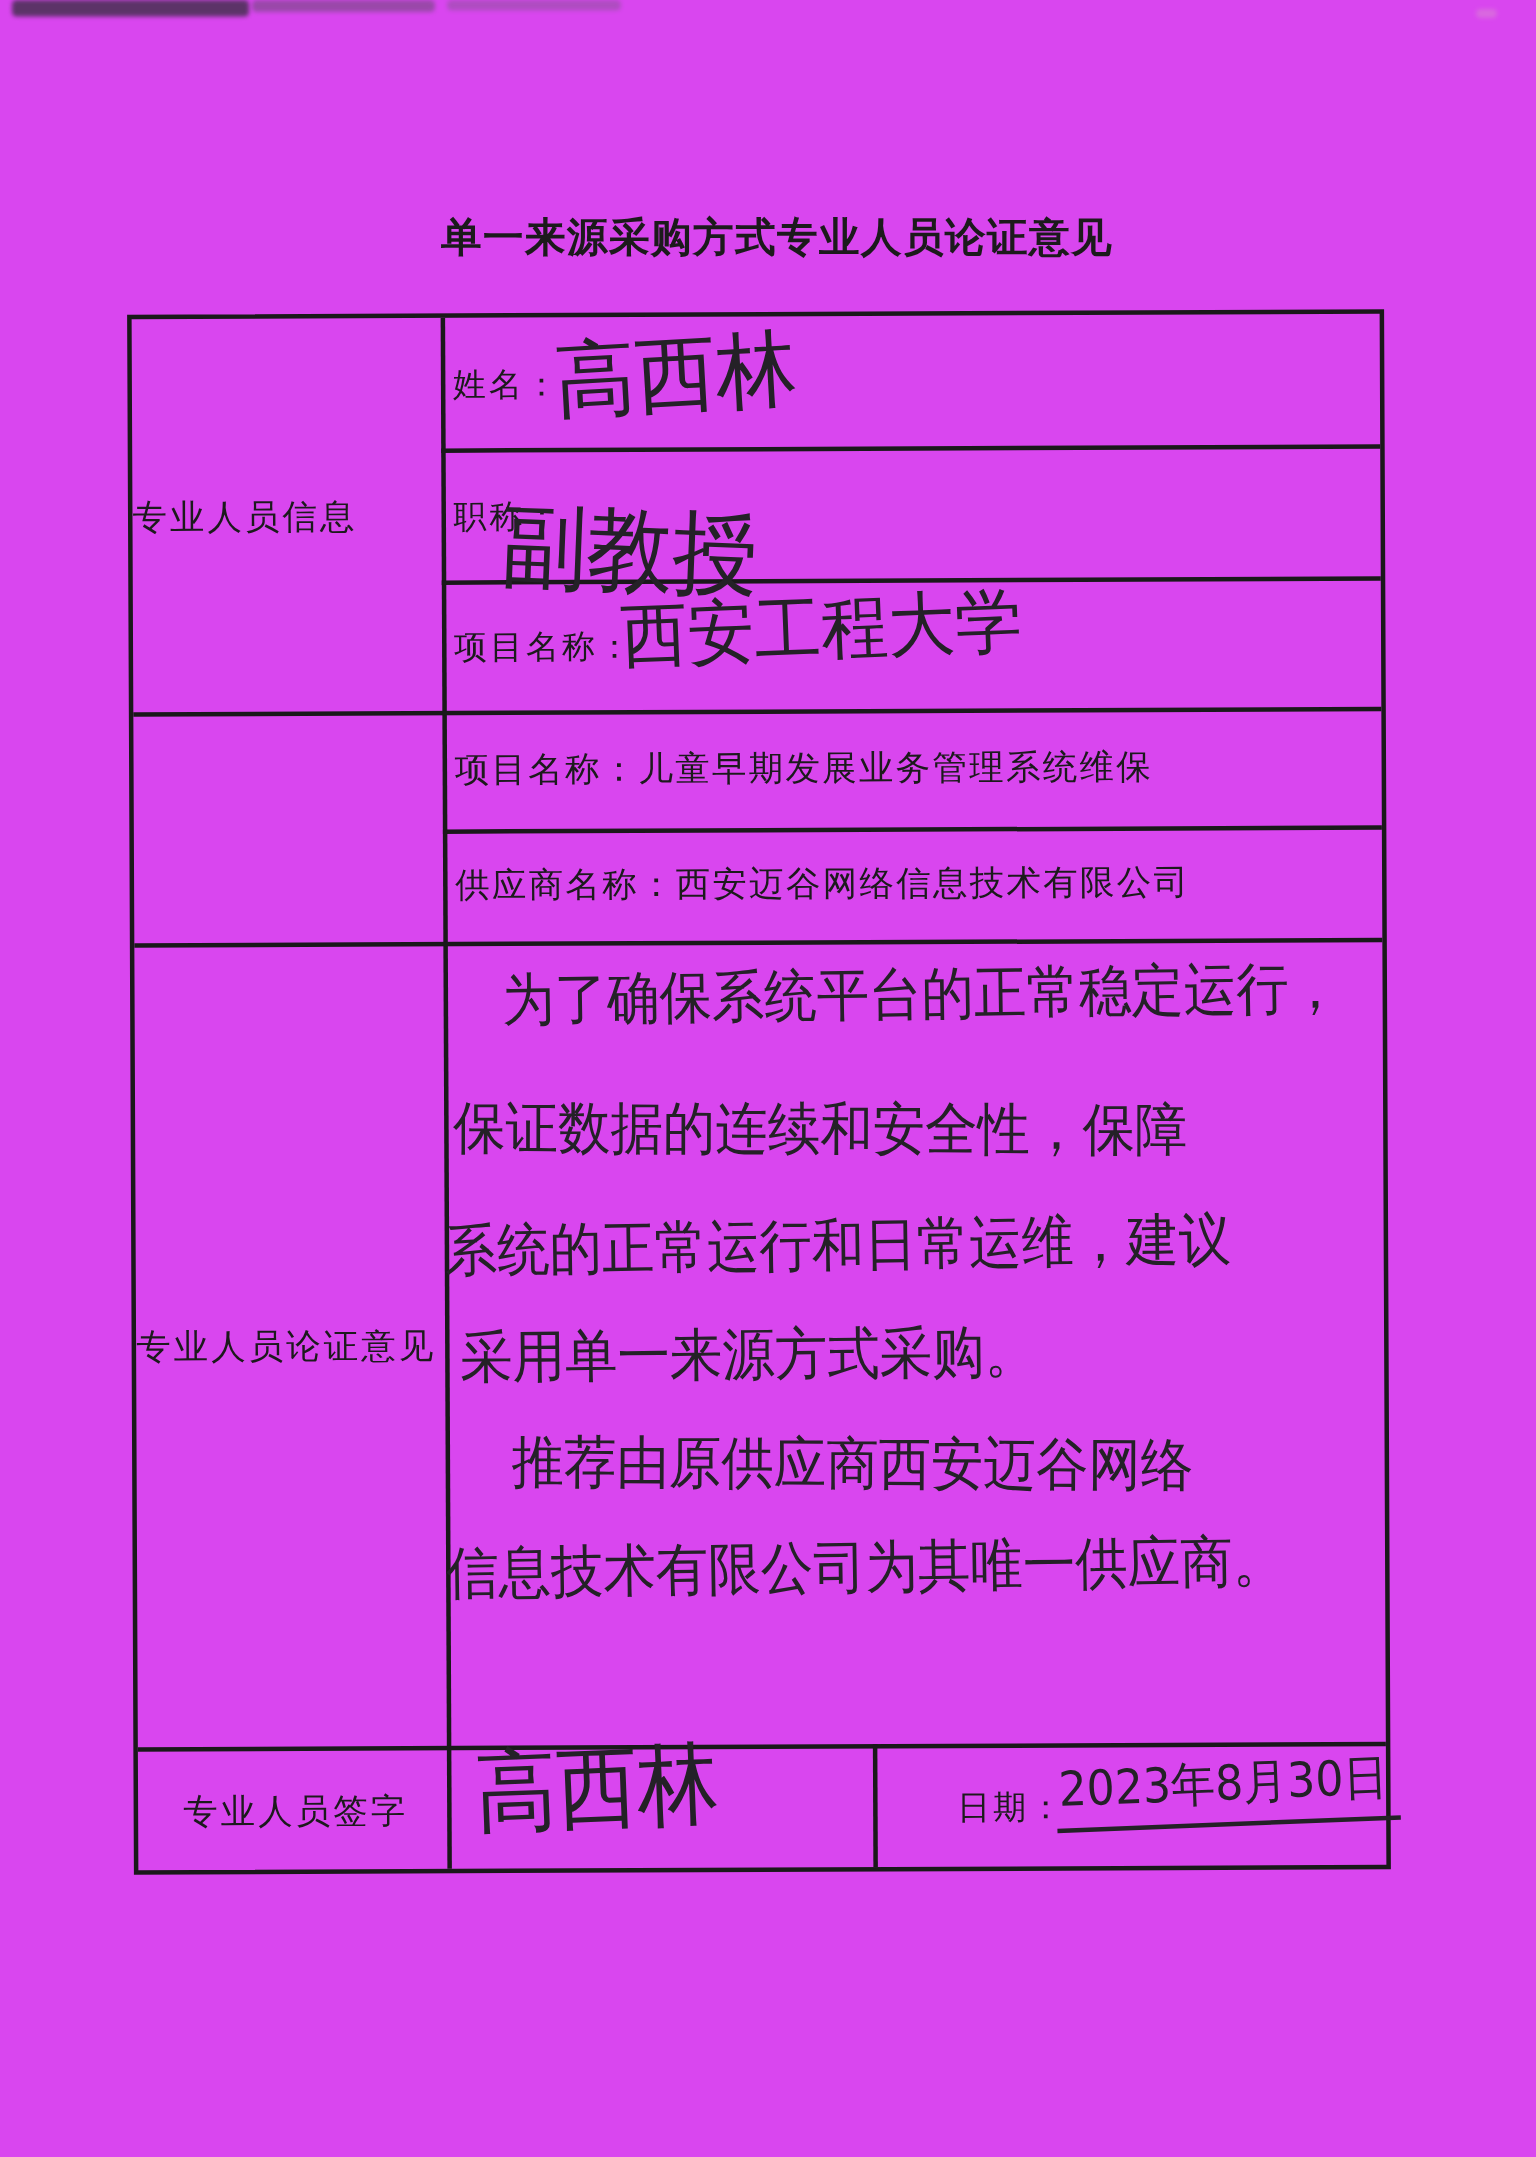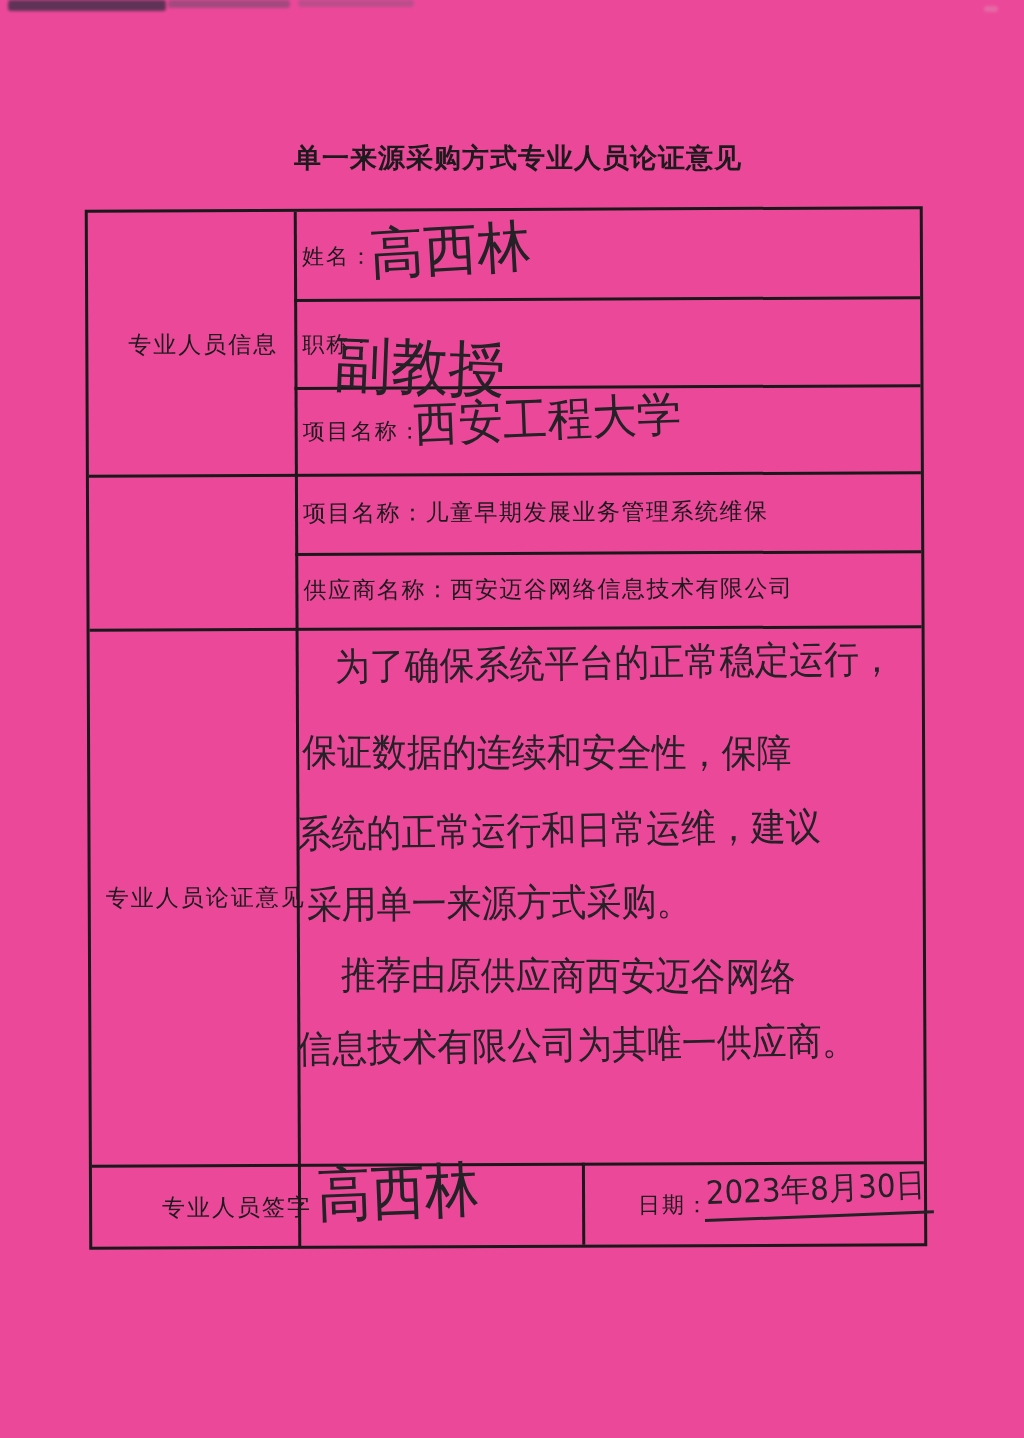--- a/index.html
+++ b/index.html
@@ -1,33 +1,33 @@
 <!DOCTYPE html>
 <html><head>
 <meta charset="utf-8">
 <style>
   html,body{margin:0;padding:0;background:#fdfdfe;}
-  .page{position:relative;width:1024px;height:1438px;background:#ec4899;overflow:hidden;
+  .page{position:relative;width:1024px;height:1438px;background:#d946ef;overflow:hidden;
         font-family:"Liberation Serif", serif;color:#1c1a1c;}
   
   .smudge{position:absolute;filter:blur(1.5px);border-radius:3px;}
   .s1{left:8px;top:0;width:158px;height:11px;background:#3d2f47;opacity:.8;}
   .s2{left:168px;top:0;width:122px;height:8px;background:#5c4a66;opacity:.5;}
   .s3{left:298px;top:0;width:116px;height:7px;background:#6b5877;opacity:.38;}
   .s4{left:984px;top:6px;width:14px;height:6px;background:#d9a8c2;opacity:.35;}
   
   .title{position:absolute;top:140px;left:0;width:100%;text-align:center;
          font-size:27px;font-weight:bold;letter-spacing:1px;transform:translateX(6px);}
   
   .table{position:absolute;left:87px;top:208px;width:838px;height:1040px;
          border:3px solid #1a181a;box-sizing:border-box;transform:rotate(-0.25deg);}
   .hline,.vline{position:absolute;background:#1a181a;z-index:1;}
   .hline{height:3px;}
   .vline{width:3px;}
-  .sec-label{position:absolute;left:0;width:230px;text-align:center;
+  .sec-label{position:absolute;left:0;width:230px;
              font-size:23px;letter-spacing:2px;z-index:2;}
   .field{position:absolute;font-size:22px;letter-spacing:2px;z-index:2;white-space:nowrap;}
   .pvalue{position:absolute;font-size:23px;letter-spacing:1.5px;z-index:2;white-space:nowrap;}
   
   .hw{position:absolute;font-family:"DejaVu Sans", sans-serif;color:#242127;
       white-space:nowrap;z-index:3;transform-origin:left center;}
   .hw-name{left:282px;top:6px;font-size:56px;transform:rotate(-3deg) scaleX(.96);}
   .hw-title{left:246px;top:110px;font-size:62px;transform:rotate(2.5deg) scaleX(.92);}
   .hw-unit{left:325px;top:182px;font-size:47px;transform:rotate(-2deg) scaleX(.95);}
   .hw-line{font-size:38px;transform:rotate(-.6deg) scaleX(.92);}

